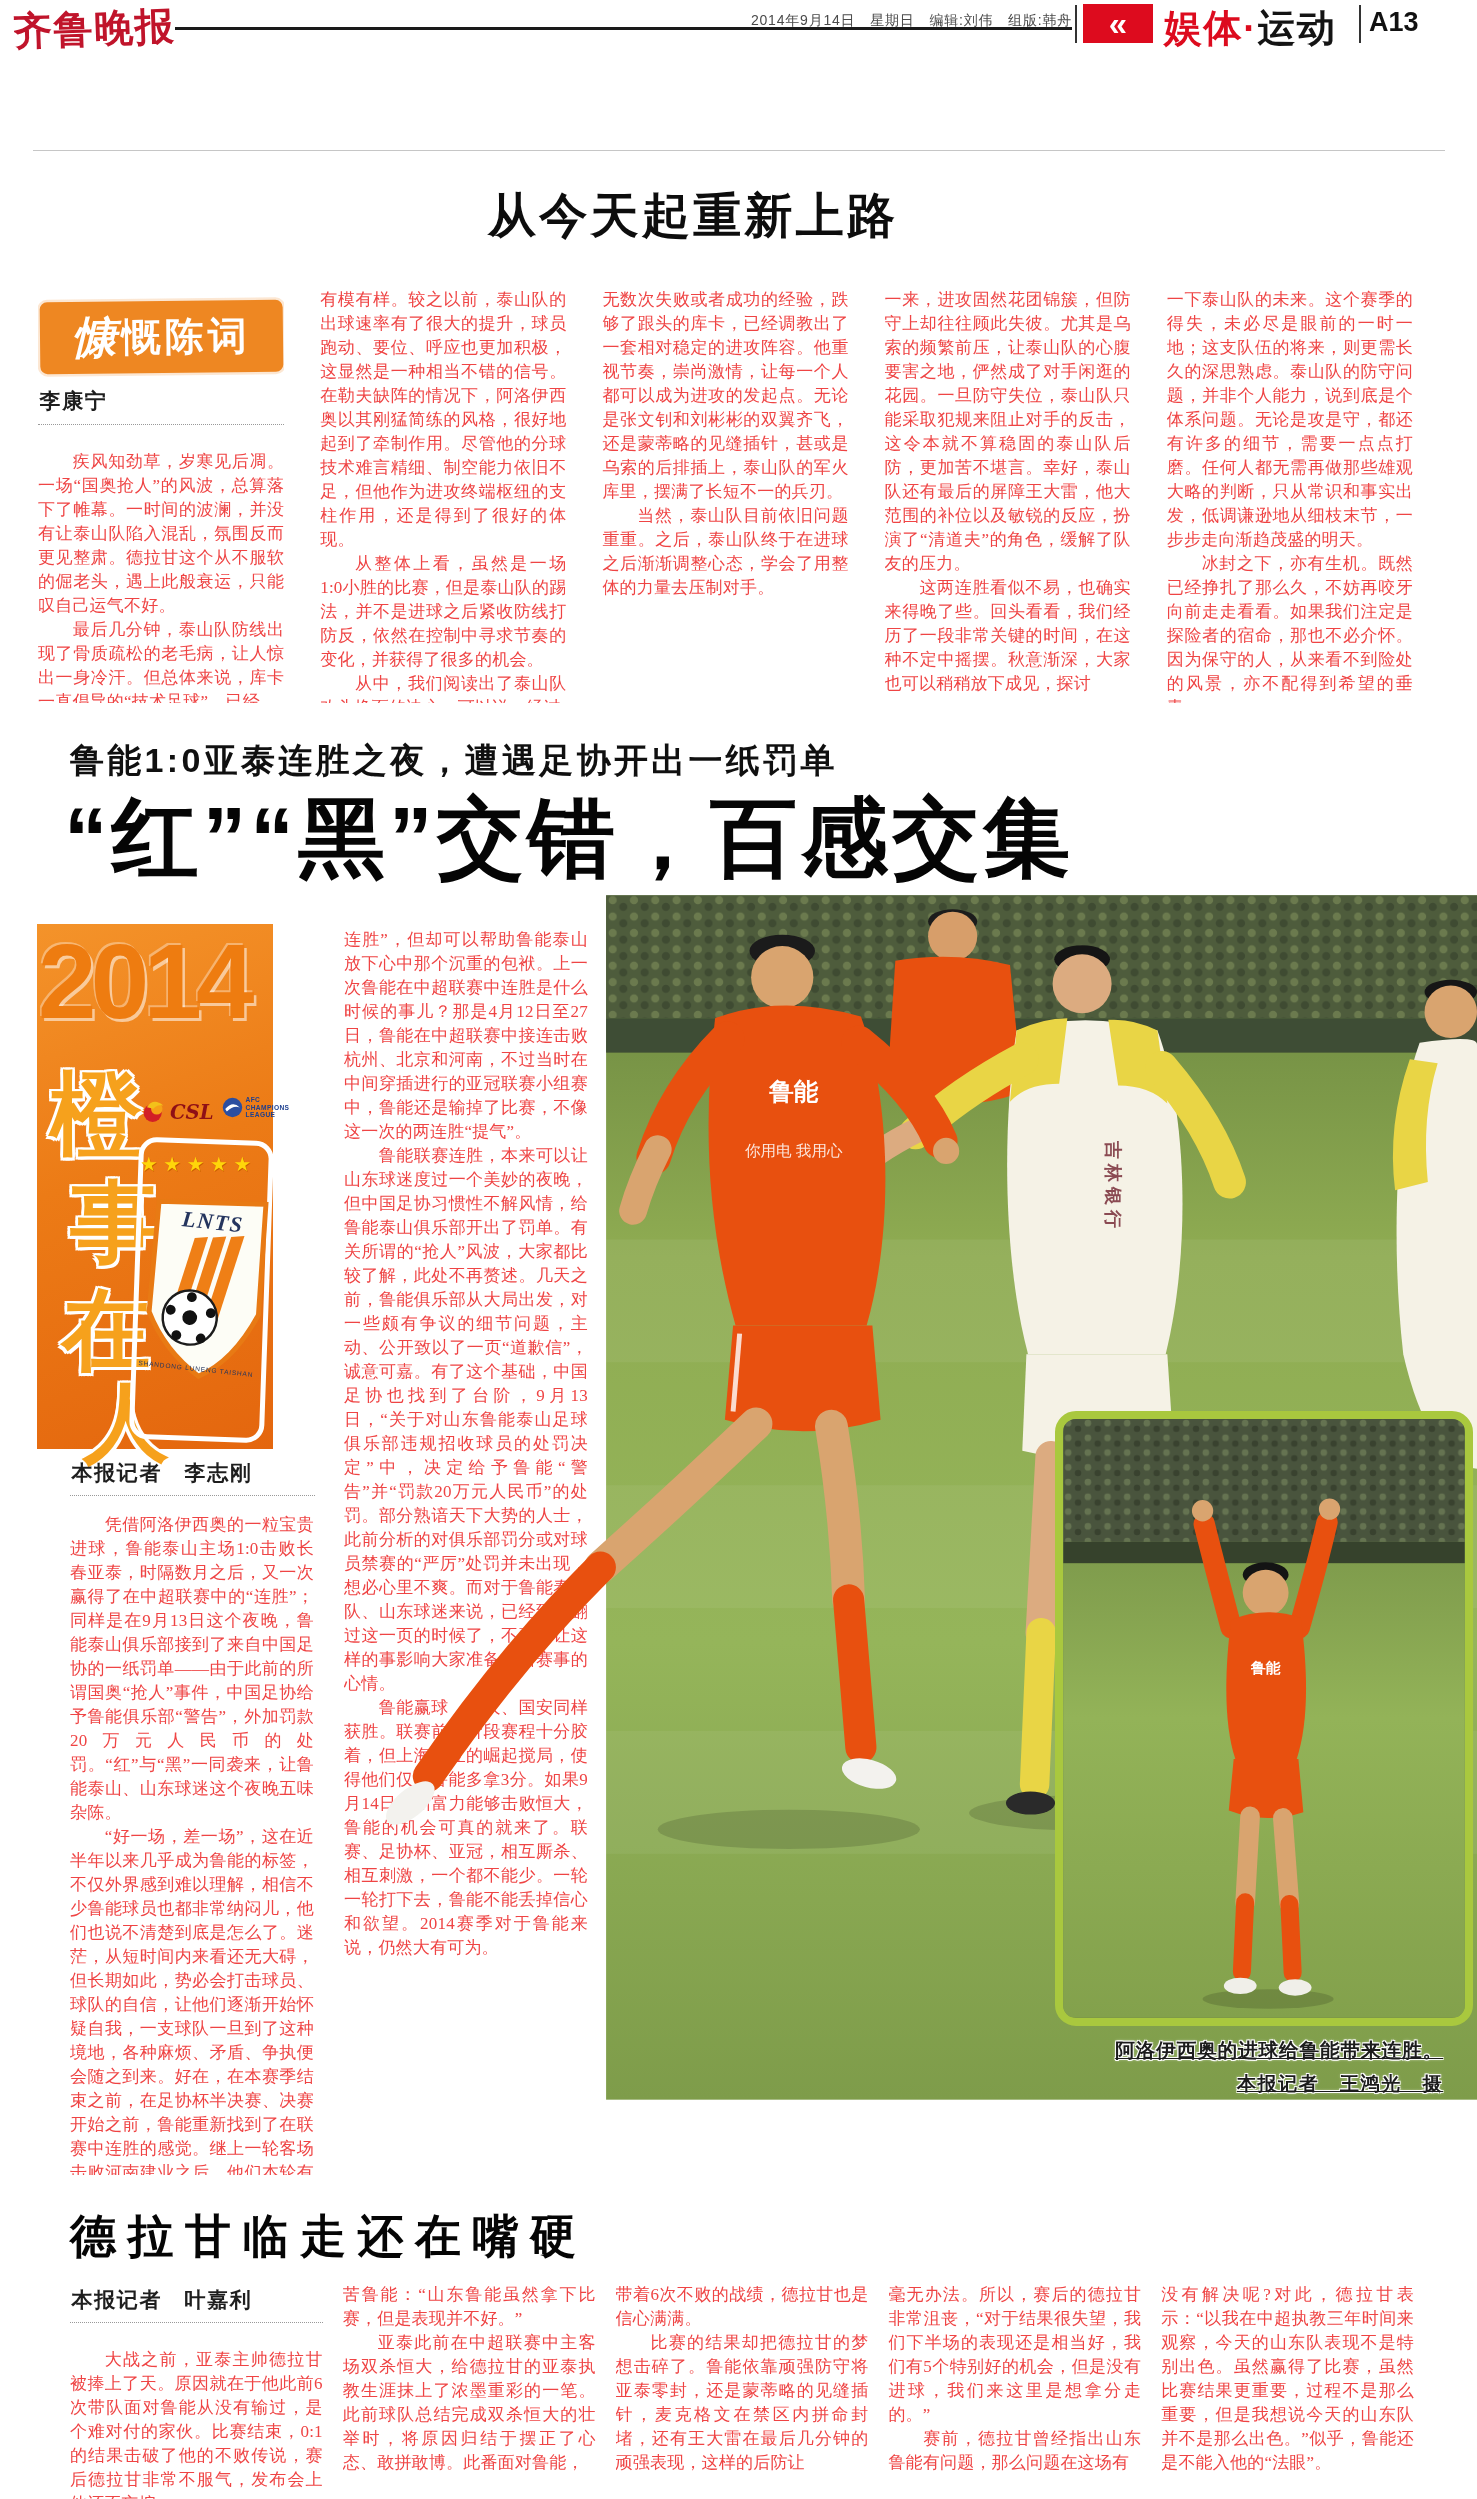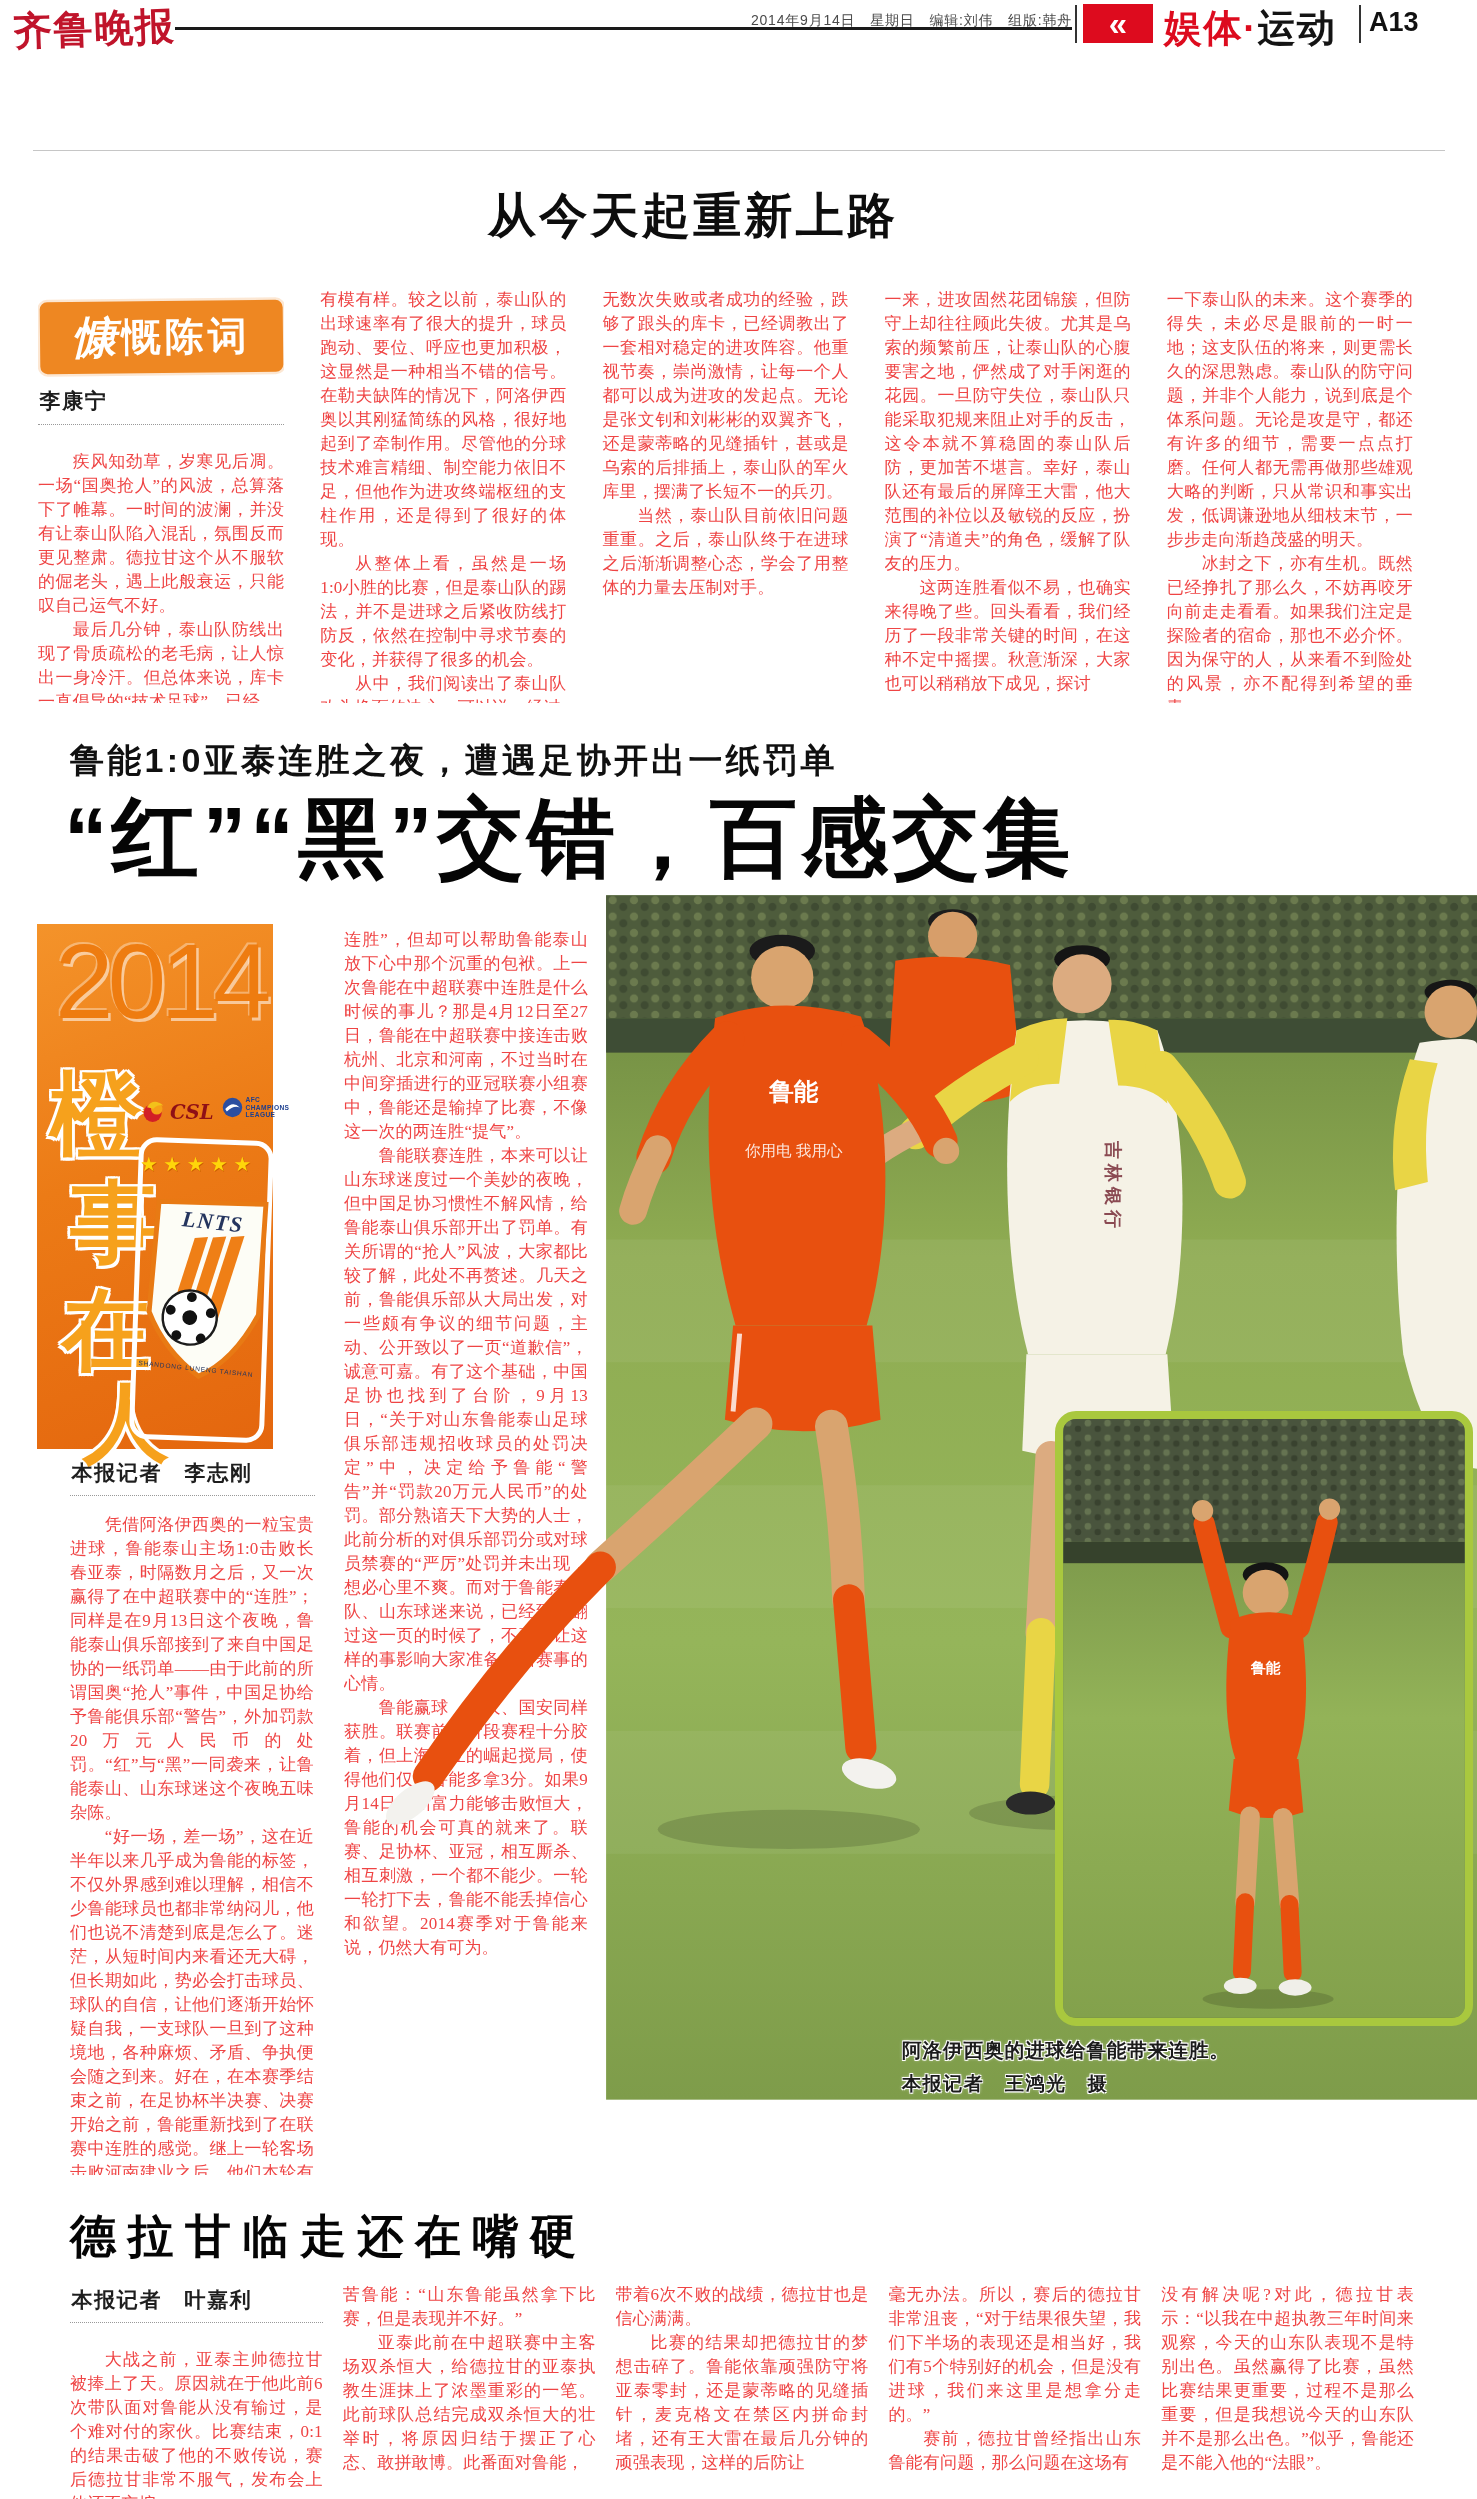--- a/index.html
+++ b/index.html
@@ -41,21 +41,21 @@
   
   .kicker{left:70px;top:738px;font-size:34px;font-weight:700;color:#101010;letter-spacing:3.3px;}
   .big-head{left:64px;top:780px;font-size:87px;font-weight:900;color:#050505;letter-spacing:4.1px;white-space:nowrap;}
   .mid-byline{left:70px;top:1456px;width:243px;}
   .mid-col1{left:70px;top:1513px;width:244px;height:662px;overflow:hidden;}
   .mid-col2{left:344px;top:928px;width:244px;height:1247px;overflow:hidden;z-index:1;}
 
   
   .graphic{left:37px;top:924px;width:236px;height:525px;overflow:visible;
            background:linear-gradient(160deg,#f4932a 0%,#ec7b16 45%,#e4660e 100%);}
-  .g-year{left:18px;top:0px;width:234px;font-size:105px;font-weight:400;letter-spacing:-5.7px;
+  .g-year{left:1px;top:0px;width:234px;font-size:105px;font-weight:700;letter-spacing:-5.7px;
           color:#ee7c10;text-shadow:2.5px 2.5px 0 rgba(255,255,255,.55),-1.6px -1.6px 0 rgba(255,255,255,.35);
           line-height:1.1;}
   .vchar{font-weight:900;color:#f6a11c;font-family:"DejaVu Serif",serif;
          text-shadow:-2.5px -2.5px 0 #fff,2.5px -2.5px 0 #fff,-2.5px 2.5px 0 #fff,2.5px 2.5px 0 #fff,0 2.5px 0 #fff,0 -2.5px 0 #fff,2.5px 0 0 #fff,-2.5px 0 0 #fff;}
   .vc1{left:13px;top:129px;font-size:92px;}
   .vc2{left:33px;top:239px;font-size:89px;}
   .vc3{left:24.6px;top:347px;font-size:89px;}
   .vc4{left:46px;top:441px;font-size:86px;}
   .g-outline{left:97px;top:215px;width:125px;height:292px;border:5.7px solid #fff;border-radius:18px;
              transform:rotate(2deg);}
@@ -64,23 +64,23 @@
   .g-csl{left:105px;top:175px;display:flex;align-items:flex-end;gap:3.3px;}
   .g-csl .txt{font-family:"DejaVu Serif",serif;font-style:italic;font-weight:700;font-size:19.7px;color:#8f0f16;}
   .g-afc{left:185px;top:172px;display:flex;align-items:center;gap:2.5px;}
   .g-afc .lines{font-size:6.6px;font-weight:700;color:#1d3f8f;line-height:1.15;letter-spacing:0.4px;}
   .g-crest{left:105px;top:270px;transform:rotate(6deg);}
 
   
   .main-photo{left:330px;top:895px;width:1147px;height:1205px;z-index:2;}
   .inset{left:1055px;top:1411px;width:418px;height:615px;border:8.2px solid #a9c83e;border-radius:21px;
          overflow:hidden;z-index:4;background:#7e9a47;box-sizing:border-box;}
-  .photo-caption{left:902px;top:2037px;width:541px;text-align:left;z-index:5;
+  .photo-caption{left:902px;top:2037px;width:541px;text-align:right;z-index:5;
                  font-weight:700;color:#1c1c1c;
-                 text-shadow:-0.8px -0.8px 0 #fff,0.8px -0.8px 0 #fff,-0.8px 0.8px 0 #fff,0.8px 0.8px 0 #fff,0 0 3.3px #fff;}
+                 text-shadow:-0.8px -0.8px 0 #fff,0.8px -0.8px 0 #fff,-0.8px 0.8px 0 #fff,0.8px 0.8px 0 #fff,0 0 3.3px #fff;text-decoration:underline;}
   .photo-caption .l1{font-size:19.7px;letter-spacing:0.8px;}
   .photo-caption .l2{font-size:19px;margin-top:6.6px;letter-spacing:1.6px;}
 
   
   .bot-title{left:70px;top:2206px;font-size:46px;font-weight:900;color:#050505;letter-spacing:11.5px;white-space:nowrap;}
   .bot-cols{left:70px;top:2283px;width:1344px;height:216px;display:flex;gap:20px;overflow:hidden;}
 </style>
 </head>
 <body>
 

